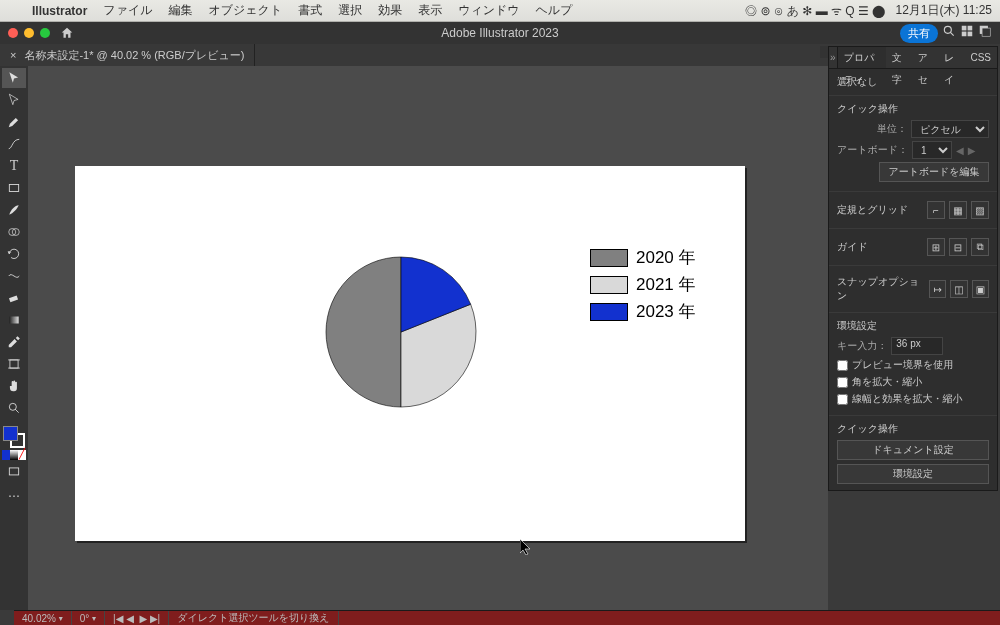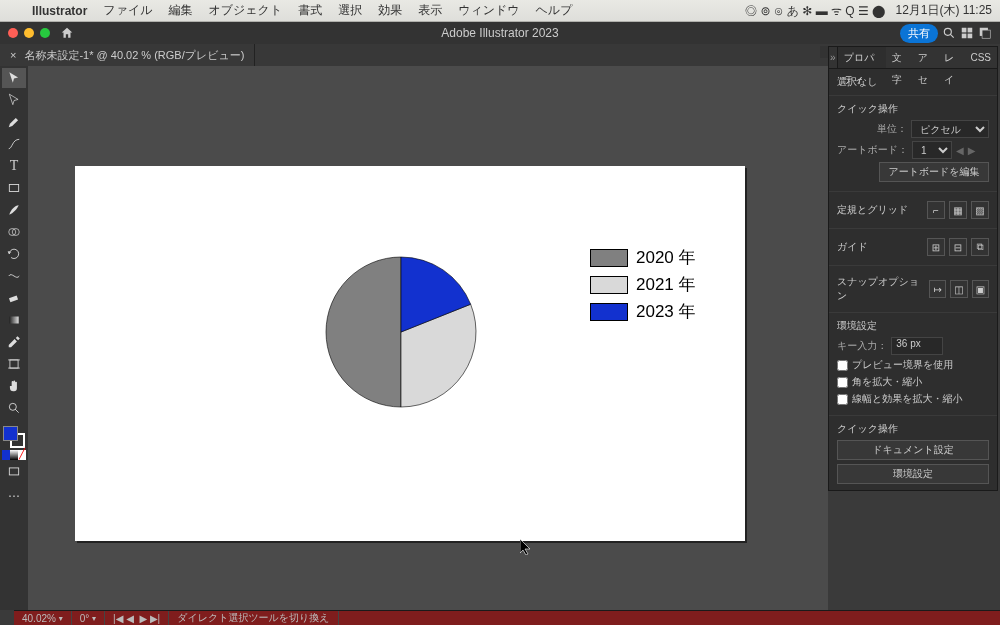--- a/index.html
+++ b/index.html
@@ -25,21 +25,21 @@
   display: flex; align-items: center; padding: 0 8px;
   color: #ccc; font-size: 12px;
 }
 .ai-appbar .traffic { display: flex; gap: 6px; margin-right: 10px; }
 .ai-appbar .traffic div { width: 10px; height: 10px; border-radius: 50%; }
 .ai-appbar .tc-red { background: #ff5f56; }
 .ai-appbar .tc-yellow { background: #ffbd2e; }
 .ai-appbar .tc-green { background: #27c93f; }
 .ai-appbar .ai-title { position: absolute; left: 50%; transform: translateX(-50%); color: #ccc; font-size: 12px; }
 .ai-appbar .home-icon { width: 14px; height: 14px; }
-.ai-appbar .right-controls { margin-left: auto; display: flex; align-items: center; gap: 4px; }
+.ai-appbar .right-controls { margin-left: auto; display: flex; align-items: flex-start; gap: 4px; }
 .ai-appbar .share-btn {
   background: #0a74d6; color: #fff; padding: 2px 8px; border-radius: 10px; font-size: 11px;
 }
 .doc-tabbar {
   height: 22px; background: #383838; display: flex; align-items: center;
   color: #ccc; font-size: 11px;
 }
 .doc-tab {
   padding: 0 10px; height: 100%; display: flex; align-items: center;
   background: #383838; border-right: 1px solid #222;

